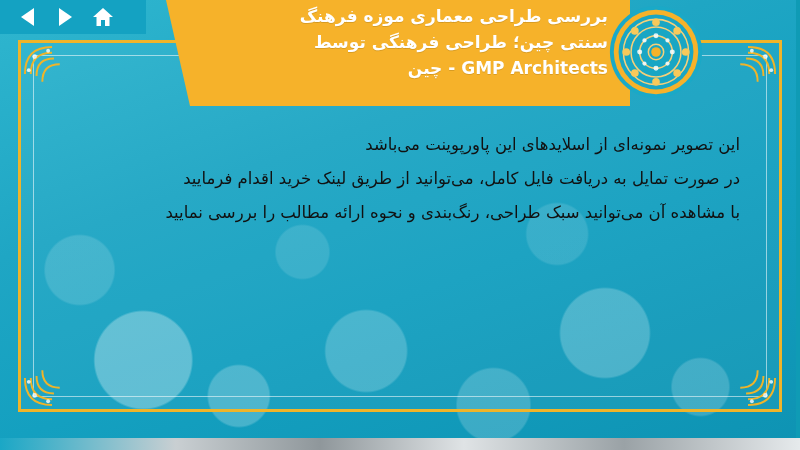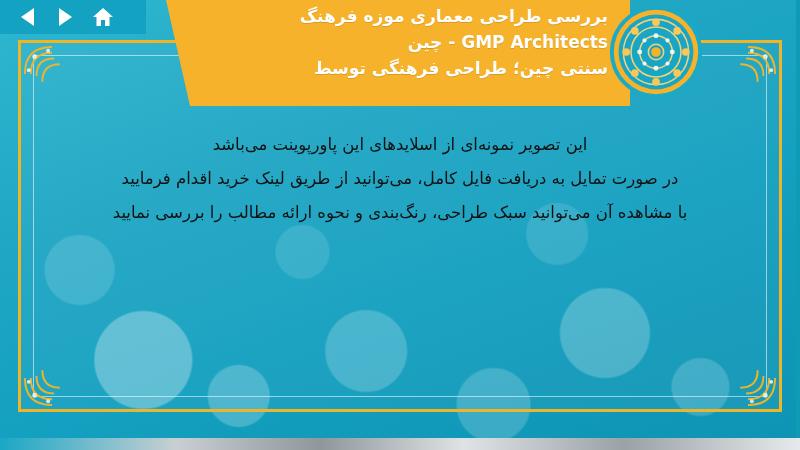--- a/index.html
+++ b/index.html
@@ -127,21 +127,20 @@
   .c-tr { right: 2px; top: 2px;  transform: scaleX(-1); }
   .c-bl { left: 2px;  bottom: 2px; transform: scaleY(-1); }
   .c-br { right: 2px; bottom: 2px; transform: scale(-1,-1); }
 
   
   #body-text {
     position: absolute;
     left: 60px; top: 128px;
     width: 680px;
     direction: rtl;
-    text-align: center;
     color: #111111;
     font-size: 16.5px;
     line-height: 2.05;
     font-family: "DejaVu Sans", sans-serif;
     z-index: 15;
   }
   #body-text p { white-space: nowrap; }
 
   
   #bottom-bar {
@@ -169,22 +168,22 @@
         <path d="M11 1 L21 10 L17.5 10 L17.5 19 L13 19 L13 13 L9 13 L9 19 L4.5 19 L4.5 10 L1 10 Z" fill="#ffffff"></path>
       </svg>
     </div>
   </div>
 
   <div id="banner-tail"></div>
 
   <div id="title-banner">
     <div id="title-text">
       <div>بررسی طراحی معماری موزه فرهنگ</div>
+      <div>سنتی چین؛ طراحی فرهنگی توسط</div>
       <div>GMP Architects - چین</div>
-      <div>سنتی چین؛ طراحی فرهنگی توسط</div>
     </div>
   </div>
 
   <svg id="medallion" viewBox="0 0 100 100">
     <circle cx="50" cy="50" r="48" fill="#1aa9c7"></circle>
     <circle cx="50" cy="50" r="44" fill="#f6b22a"></circle>
     <circle cx="50" cy="50" r="39" fill="#19a6c4"></circle>
     <g stroke="#f6d07a" stroke-width="1.6" fill="none">
       <circle cx="50" cy="50" r="34"></circle>
       <circle cx="50" cy="50" r="26"></circle>

